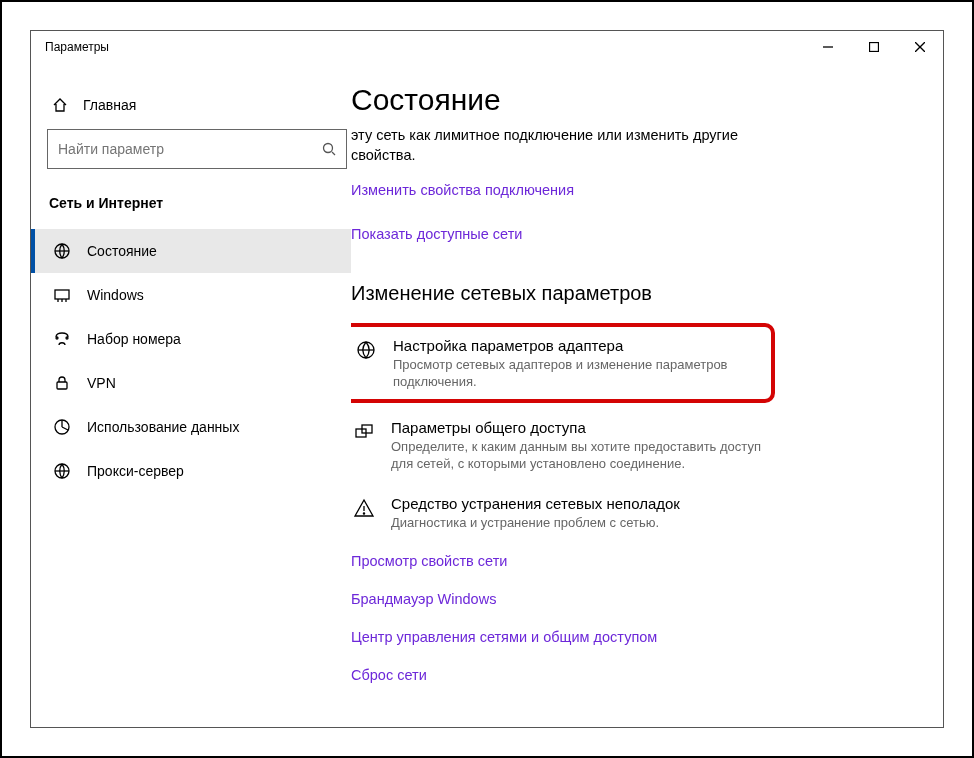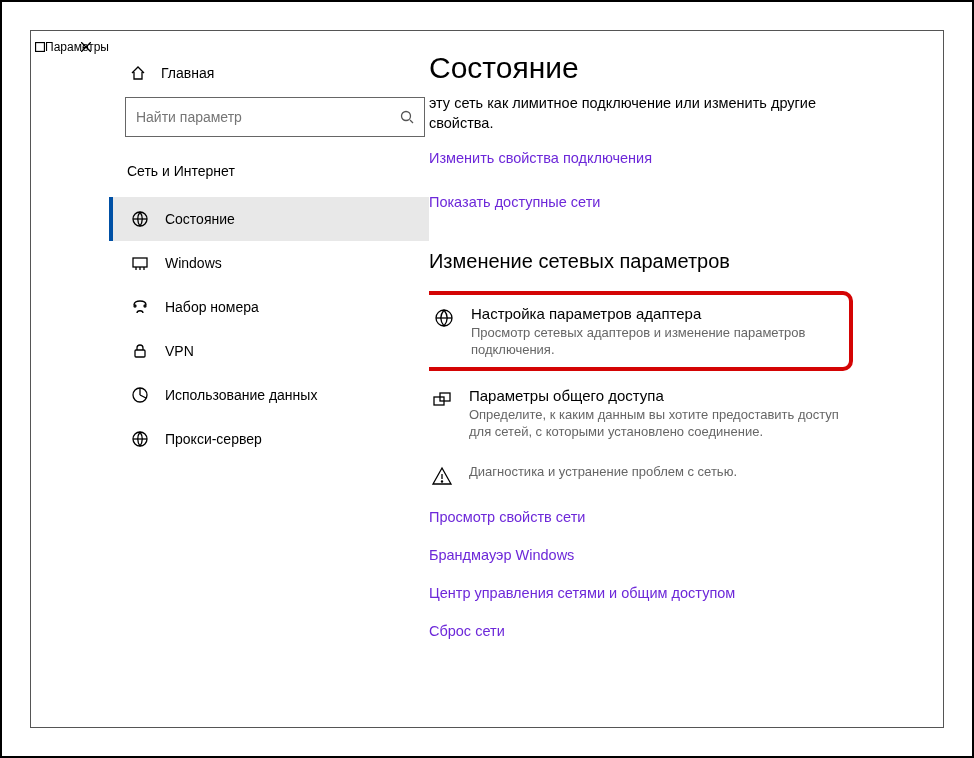--- a/index.html
+++ b/index.html
@@ -22,21 +22,21 @@
   }
   .window {
     position: absolute;
     left: 28px;
     top: 28px;
     right: 28px;
     bottom: 28px;
     border: 1px solid #555;
     background: #fff;
     display: flex;
-    flex-direction: row;
+    flex-direction: column;
     box-sizing: border-box;
   }
   .titlebar {
     height: 32px;
     display: flex;
     align-items: center;
     padding-left: 14px;
     font-size: 12px;
     color: #000;
     position: relative;
@@ -103,21 +103,21 @@
   .search-glass {
     width: 34px;
     display: flex;
     justify-content: center;
     align-items: center;
     color: #555;
   }
   .section-label {
     padding: 26px 16px 10px 18px;
     font-size: 14px;
-    font-weight: 400;
+    font-weight: 700;
   }
   .nav {
     margin-top: 8px;
   }
   .nav-item {
     display: flex;
     align-items: center;
     gap: 16px;
     height: 44px;
     padding: 0 16px 0 22px;
@@ -372,20 +372,21 @@
 
         <div class="option-row">
           <span class="row-icon">
             <svg width="22" height="22" viewBox="0 0 22 22">
                 <path d="M11 3 L20 19 L2 19 Z"></path>
                 <line x1="11" y1="9" x2="11" y2="14"></line>
                 <circle cx="11" cy="16.5" r="0.6" fill="currentColor"></circle>
               </svg>
           </span>
           <div class="row-body">
+            <p class="option-title">Средство устранения сетевых неполадок</p>
             <p class="option-desc">Диагностика и устранение проблем с сетью.</p>
           </div>
         </div>
 
         <span class="link">Просмотр свойств сети</span>
         <span class="link" style="margin-top:22px;">Брандмауэр Windows</span>
         <span class="link" style="margin-top:22px;">Центр управления сетями и общим доступом</span>
         <span class="link" style="margin-top:22px;">Сброс сети</span>
 
       </div>

